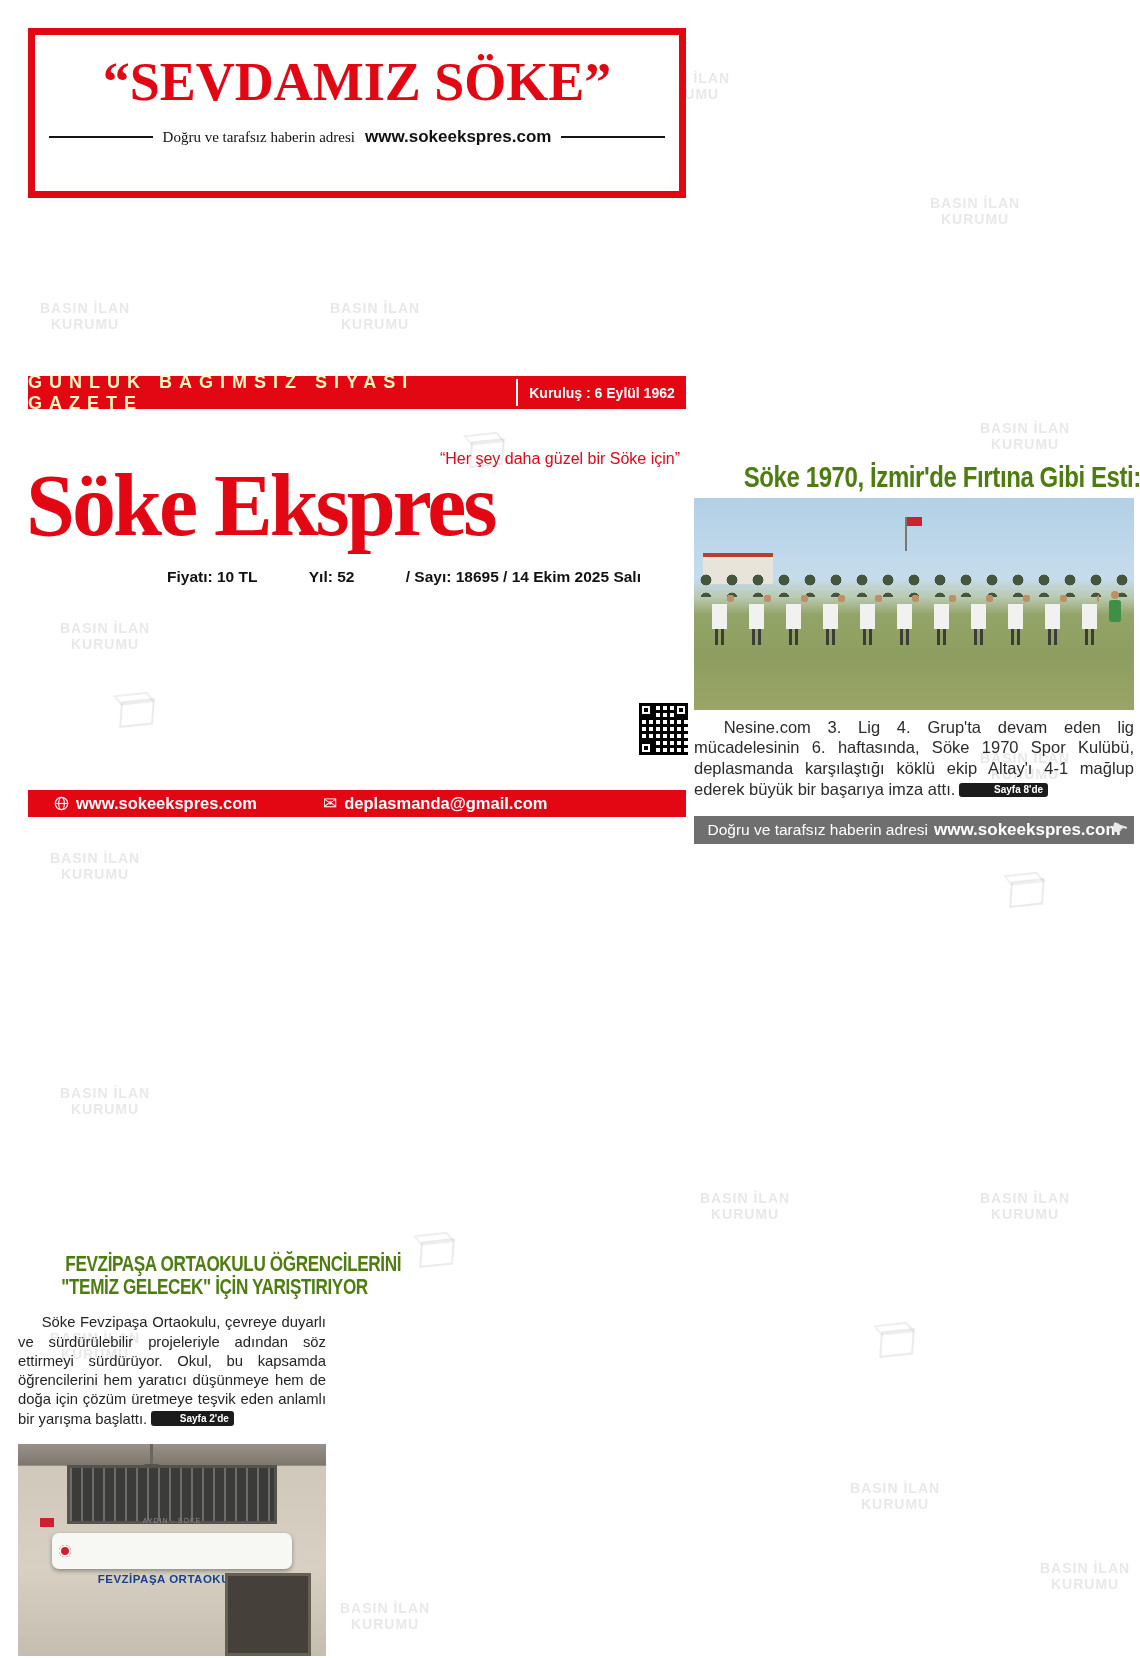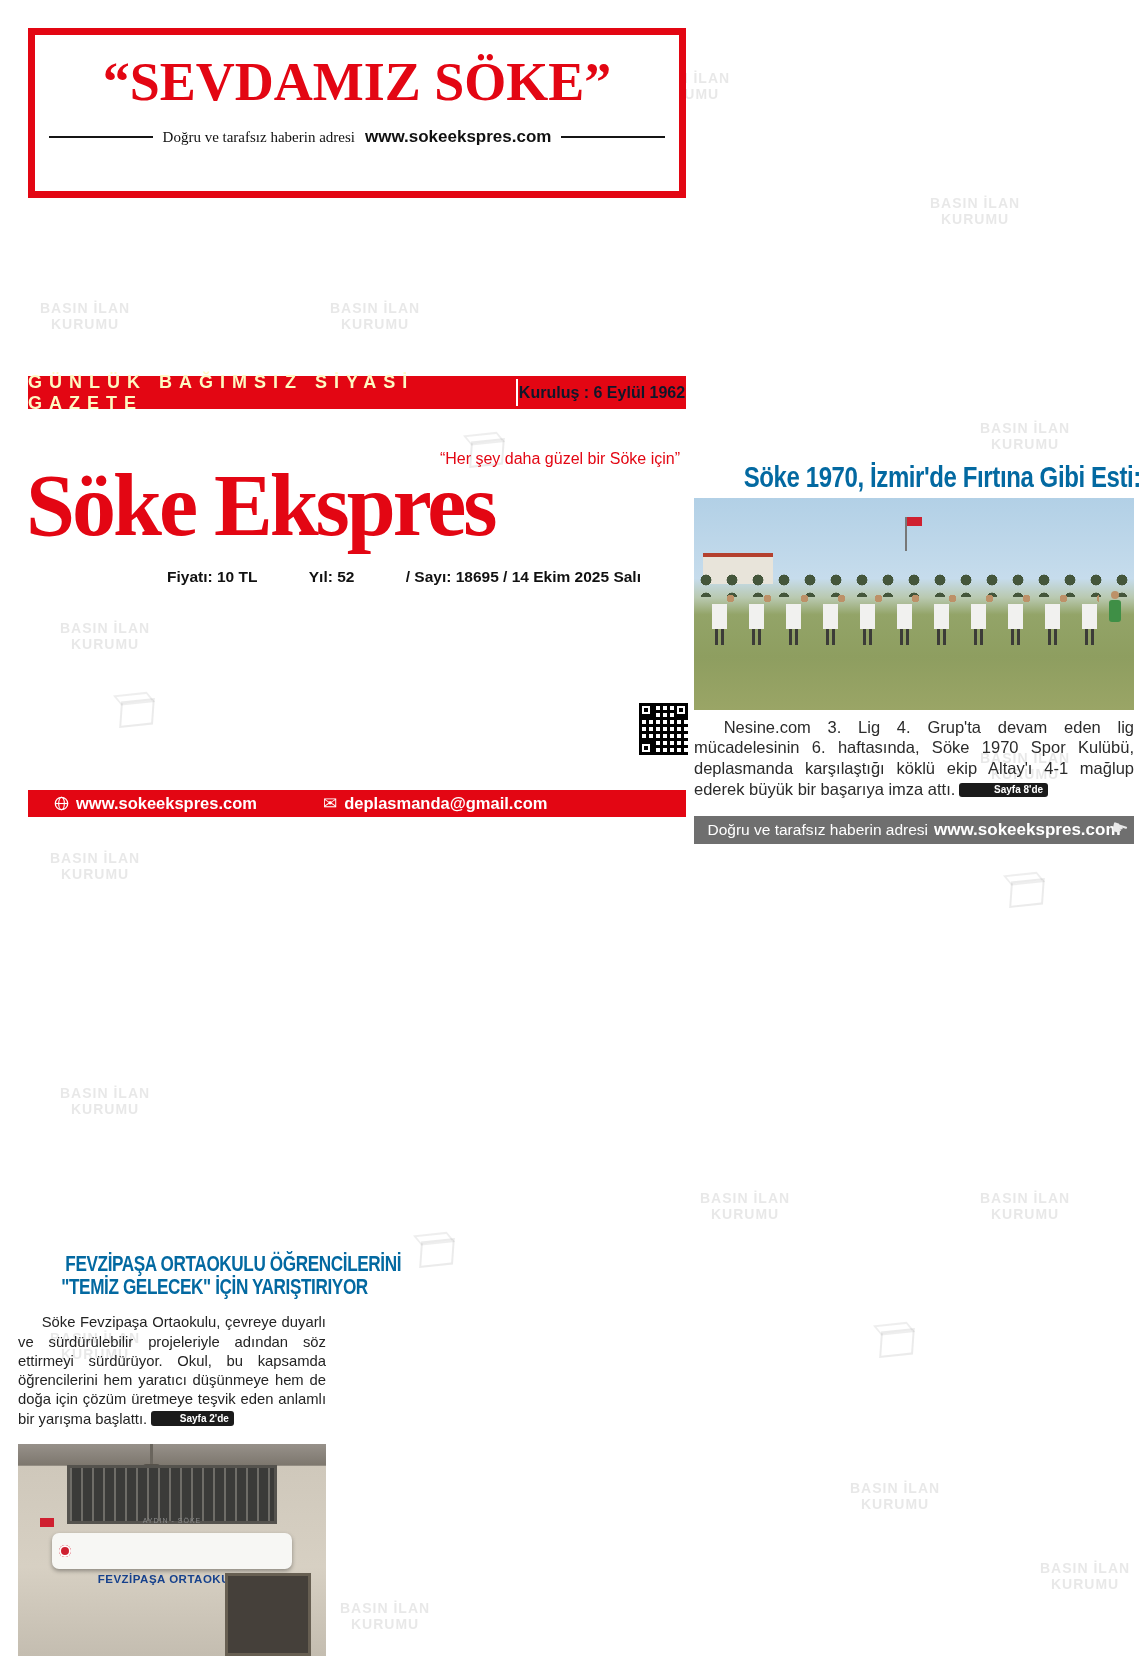--- a/index.html
+++ b/index.html
@@ -1,20 +1,20 @@
 <!DOCTYPE html>
 <html><head>
 <meta charset="utf-8">
 <style>
   html,body{margin:0;padding:0;background:#e9e9e9;}
   #page{position:relative;width:1140px;height:1658px;background:#fff;overflow:hidden;
         font-family:"Liberation Sans",sans-serif;color:#1a1a1a;}
   .abs{position:absolute;}
   .cond{display:inline-block;transform:scaleX(var(--sx,.85));transform-origin:center;white-space:nowrap;}
-  .hl{font-weight:700;color:#0369a1;letter-spacing:-0.5px;line-height:1.06;}
+  .hl{font-weight:700;color:#4d7c0f;letter-spacing:-0.5px;line-height:1.06;}
   .just{text-align:justify;}
   .badge{display:inline-block;background:#1b1b1b;color:#fff;font-size:10px;font-weight:700;
          padding:1px 5px;border-radius:3px;margin-left:4px;white-space:nowrap;vertical-align:2px;text-shadow:none;}
   
   .wm{position:absolute;z-index:0;font-size:14px;font-weight:700;color:rgba(110,110,110,.16);
       white-space:pre-line;text-align:center;letter-spacing:1px;pointer-events:none;}
   .wmc{position:absolute;z-index:0;width:30px;height:22px;border:2px solid rgba(120,120,120,.15);
        transform:rotate(-6deg) skewX(-10deg);pointer-events:none;}
   .wmc::after{content:"";position:absolute;left:-6px;top:-9px;width:30px;height:7px;
        border:2px solid rgba(120,120,120,.13);transform:skewX(40deg);}
@@ -27,22 +27,22 @@
   #banner .tag{margin-top:14px;display:flex;align-items:center;gap:10px;padding:0 14px;}
   #banner .rule{flex:1;height:2px;background:#151515;}
   #banner .tag .t1{font-family:"Liberation Serif",serif;font-size:15px;color:#111;white-space:nowrap;}
   #banner .tag .t2{font-size:17px;font-weight:700;color:#111;white-space:nowrap;}
 
   
   #stripe{left:28px;top:206px;width:658px;height:33px;background:#e30613;display:flex;align-items:stretch;}
   #stripe .l{flex:0 0 488px;display:flex;align-items:center;justify-content:center;color:#fef9c3;
              font-weight:700;font-size:18px;letter-spacing:7px;}
   #stripe .d{width:2px;background:#fff;margin:3px 0;}
-  #stripe .r{flex:1;display:flex;align-items:center;justify-content:center;color:#0f172a;
-             font-weight:700;font-size:16px;}
+  #stripe .r{flex:1;display:flex;align-items:center;justify-content:center;color:#ffffff;
+             font-weight:700;font-size:14px;}
 
   
   #masthead{left:24px;top:239px;width:658px;height:145px;text-decoration:underline;}
   #masthead .slogan{position:absolute;right:2px;top:8px;color:#e30613;font-size:16px;font-weight:400;}
   #masthead .title{position:absolute;left:2px;top:22px;width:100%;
         font-family:"Liberation Serif",serif;font-weight:700;font-size:88px;line-height:.95;
         color:#e30613;letter-spacing:-3px;}
   #masthead .issue{position:absolute;left:106px;top:126px;font-size:15.5px;font-weight:700;color:#111;}
   #masthead .issue span{margin-right:10px;margin-left:37px;}
 

